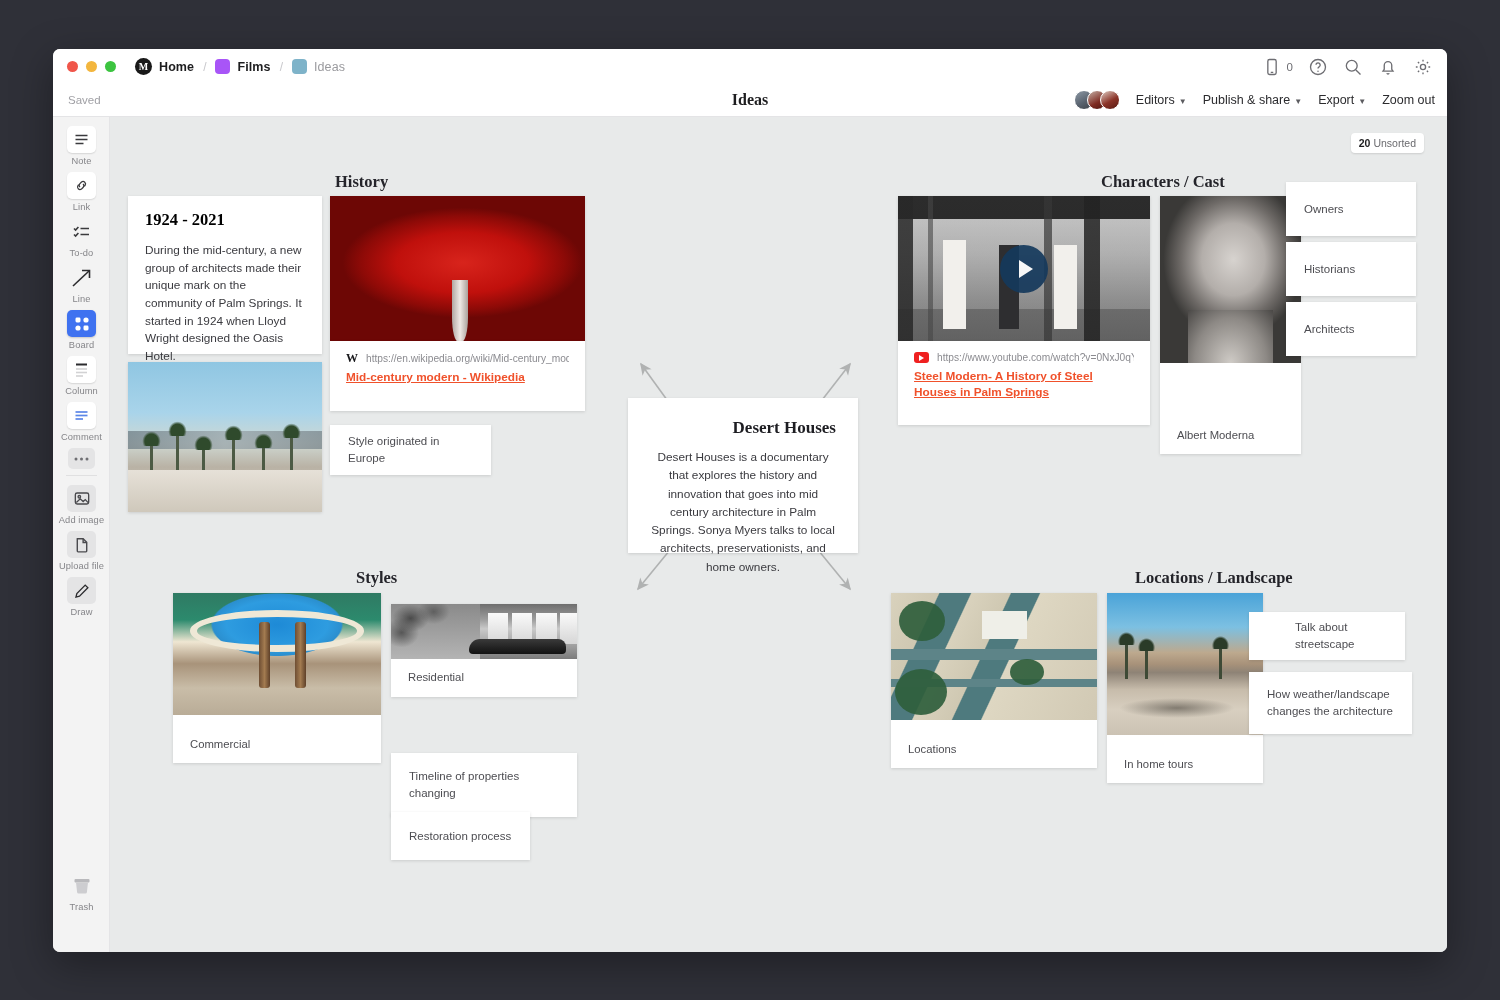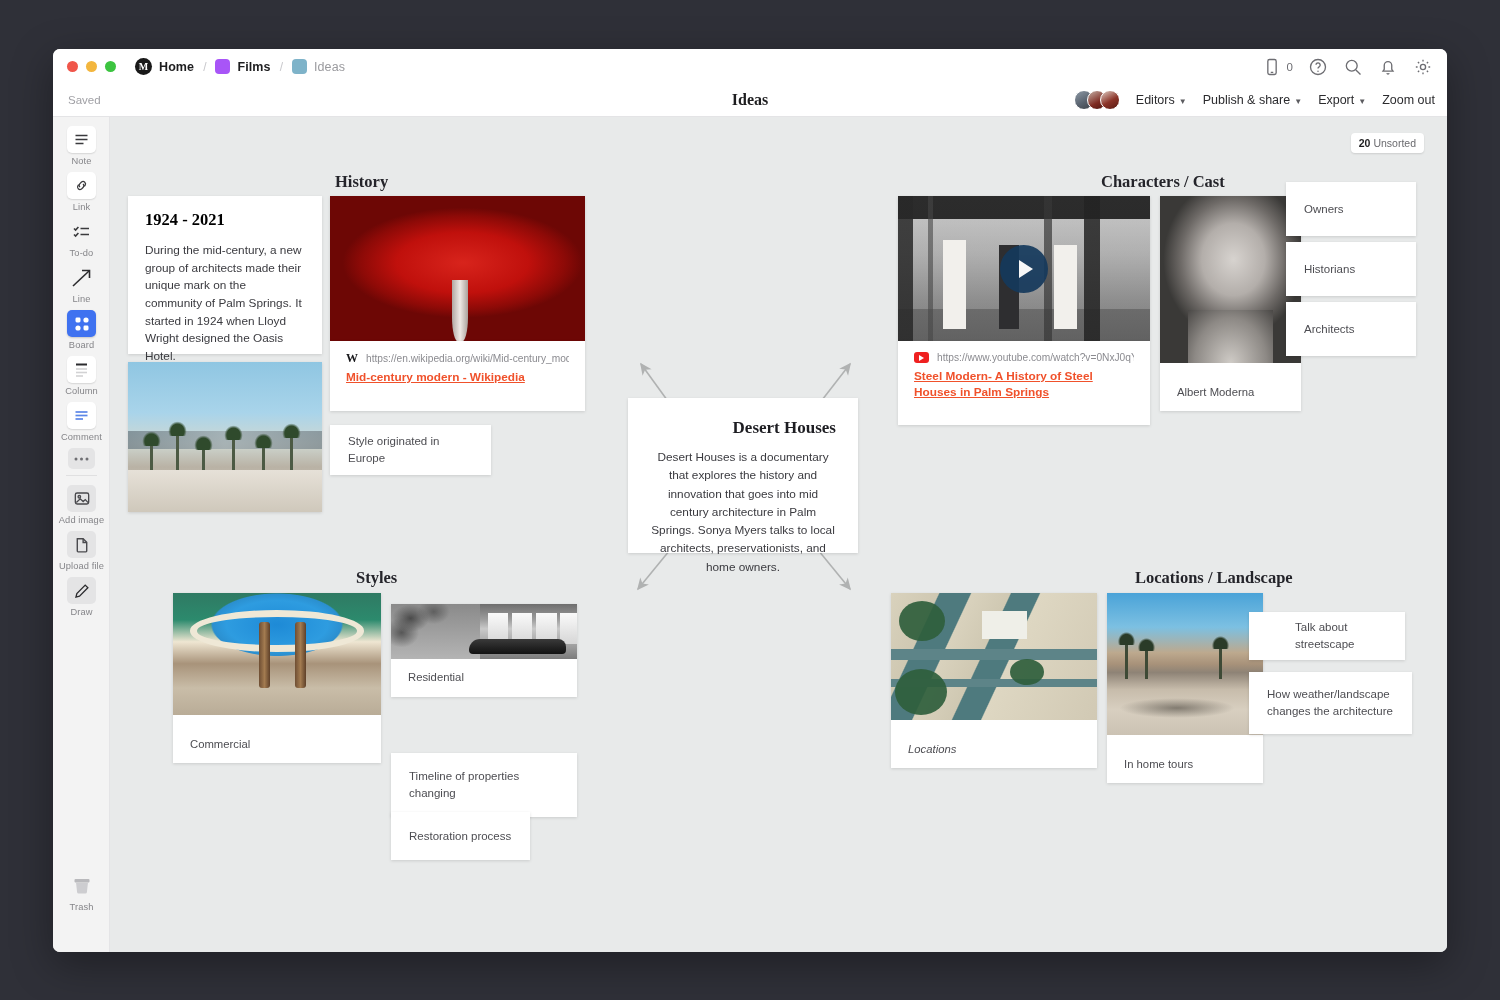--- a/index.html
+++ b/index.html
@@ -607,21 +607,21 @@
       </div>
 
       <div class="card" style="left:788px; top:224px; width:252px; height:84px;">
         <div class="linkrow">
           <span class="yt-glyph"></span>
           <span class="link-url">https://www.youtube.com/watch?v=0NxJ0qYn</span>
         </div>
         <span class="link-title">Steel Modern- A History of Steel Houses in Palm Springs</span>
       </div>
 
-      <div class="card" style="left:1050px; top:79px; width:141px; height:215px; position:absolute;">
+      <div class="card" style="left:1050px; top:79px; width:141px; height:258px; position:absolute;">
         <div class="img img-portrait" style="position:absolute; left:0; right:0; top:0; height:167px;"></div>
         <div class="cap" style="position:absolute; bottom:0; left:0; right:0;">Albert Moderna</div>
       </div>
 
       <div class="tag-card" style="left:1176px; top:125px; width:130px; height:54px;">
         <span>Historians</span>
       </div>
       <div class="tag-card" style="left:1176px; top:65px; width:130px; height:54px;">
         <span>Owners</span>
       </div>
@@ -658,21 +658,21 @@
 
       <div class="tag-card" style="left:281px; top:636px; width:186px; height:64px;">
         <span>Timeline of properties changing</span>
       </div>
       <div class="tag-card" style="left:281px; top:695px; width:139px; height:48px;">
         <span>Restoration process</span>
       </div>
 
       <div class="sec-title" style="left:1025px; top:451px;">Locations / Landscape</div>
 
-      <div class="card" style="left:781px; top:476px; width:206px; height:175px; position:absolute;font-style:italic;">
+      <div class="card" style="left:781px; top:476px; width:206px; height:175px; position:absolute;">
         <div class="img img-aerial" style="position:absolute; left:0; right:0; top:0; height:127px;">
           <span class="ae-road-h" style="top:44%; height:9%;"></span>
           <span class="ae-road-h" style="top:68%; height:6%;"></span>
           <span class="ae-green" style="left:4%; top:6%; width:46px; height:40px;"></span>
           <span class="ae-green" style="left:2%; top:60%; width:52px; height:46px;"></span>
           <span class="ae-green" style="left:58%; top:52%; width:34px; height:26px;"></span>
           <span class="ae-bldg" style="left:44%; top:14%; width:22%; height:22%;"></span>
         </div>
         <div class="cap" style="position:absolute; bottom:0; left:0; right:0;">Locations</div>
       </div>

